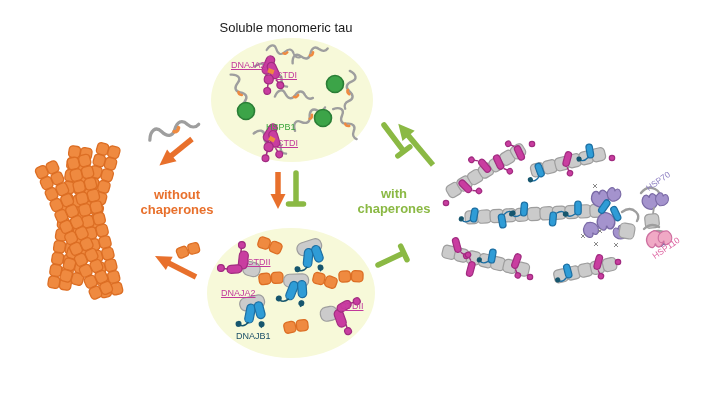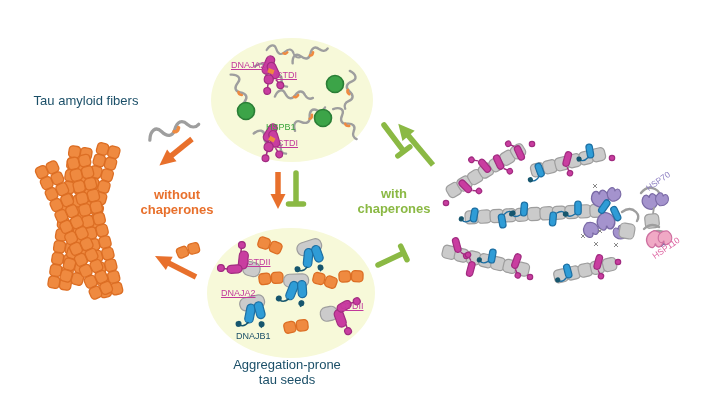--- a/index.html
+++ b/index.html
@@ -346,35 +346,31 @@
     <g class="p">
           <use href="#lobe" transform="translate(662,241) rotate(160) scale(0.85)"></use>
         </g>
     <g class="pk">
       <use href="#lobe" transform="translate(655,240) rotate(175) scale(1.25)"></use>
       <use href="#lobe" transform="translate(665,238) rotate(200)"></use>
     </g>
   </g>
 </svg>
 
-<div class="lbl teal ctr" style="left:86px;top:100px;">Tau amyloid fibers</div>
+<div class="lbl title ctrx" style="left:286px;top:20px;">Soluble monomeric tau</div>
 
 <div class="lbl pathway orange-t ctrx two" style="left:177px;top:187px;">
   <div>without</div>
   <div>chaperones</div>
 </div>
 <div class="lbl pathway green-t ctrx two" style="left:394px;top:186px;">
   <div>with</div>
   <div>chaperones</div>
 </div>
 
-<div class="lbl teal ctrx two" style="left:287px;top:357px;">
-  <div>Aggregation-prone</div>
-  <div>tau seeds</div>
-</div>
 
 <div class="lbl mol mag-t" style="left:231px;top:60px;">DNAJA2</div>
 <div class="lbl mol mag-t" style="left:276px;top:70px;">CTDI</div>
 <div class="lbl mol grn-t" style="left:226px;top:122px;">HSPB1</div>
 <div class="lbl mol mag-t" style="left:277px;top:138px;">CTDI</div>
 
 <div class="lbl mol mag-t" style="left:247px;top:257px;">CTDII</div>
 <div class="lbl mol mag-t" style="left:221px;top:288px;">DNAJA2</div>
 <div class="lbl mol navy-t" style="left:236px;top:331px;">DNAJB1</div>
 <div class="lbl mol mag-t" style="left:340px;top:301px;">CTDII</div>

